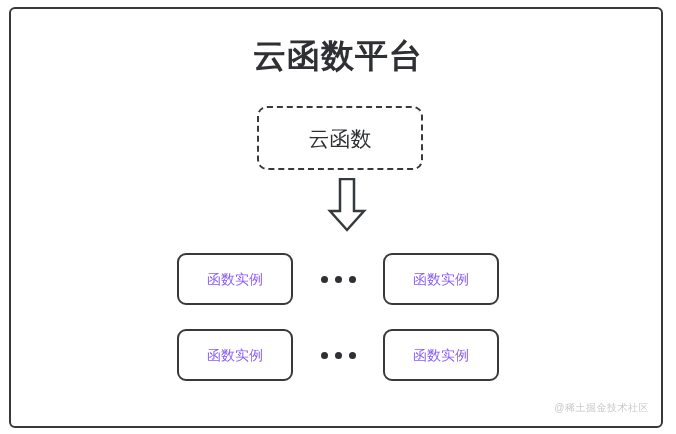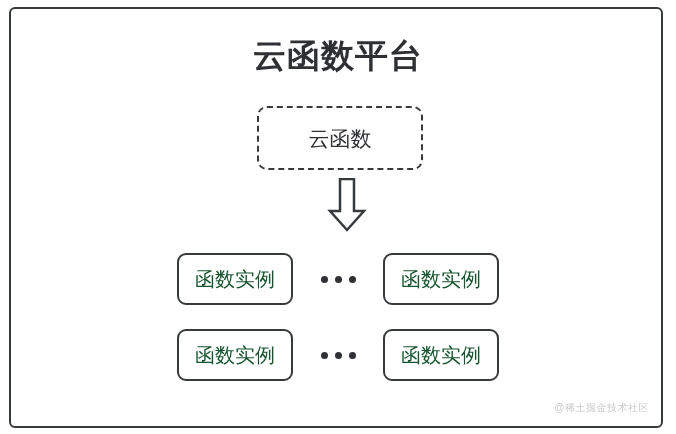--- a/index.html
+++ b/index.html
@@ -100,23 +100,23 @@
     width: 116px;
     height: 52px;
     border: 2.5px solid #373a3c;
     border-radius: 9px;
     background: #ffffff;
     display: flex;
     align-items: center;
     justify-content: center;
   }
   .instance-box .box-label {
-    font-size: 20px;
+    font-size: 14px;
     line-height: 1;
-    color: #14532d;
+    color: #8b5cf6;
     white-space: nowrap;
   }
 
   .ellipsis-gap {
     width: 90px;
     height: 52px;
     display: flex;
     align-items: center;
     justify-content: center;
     gap: 7px;

